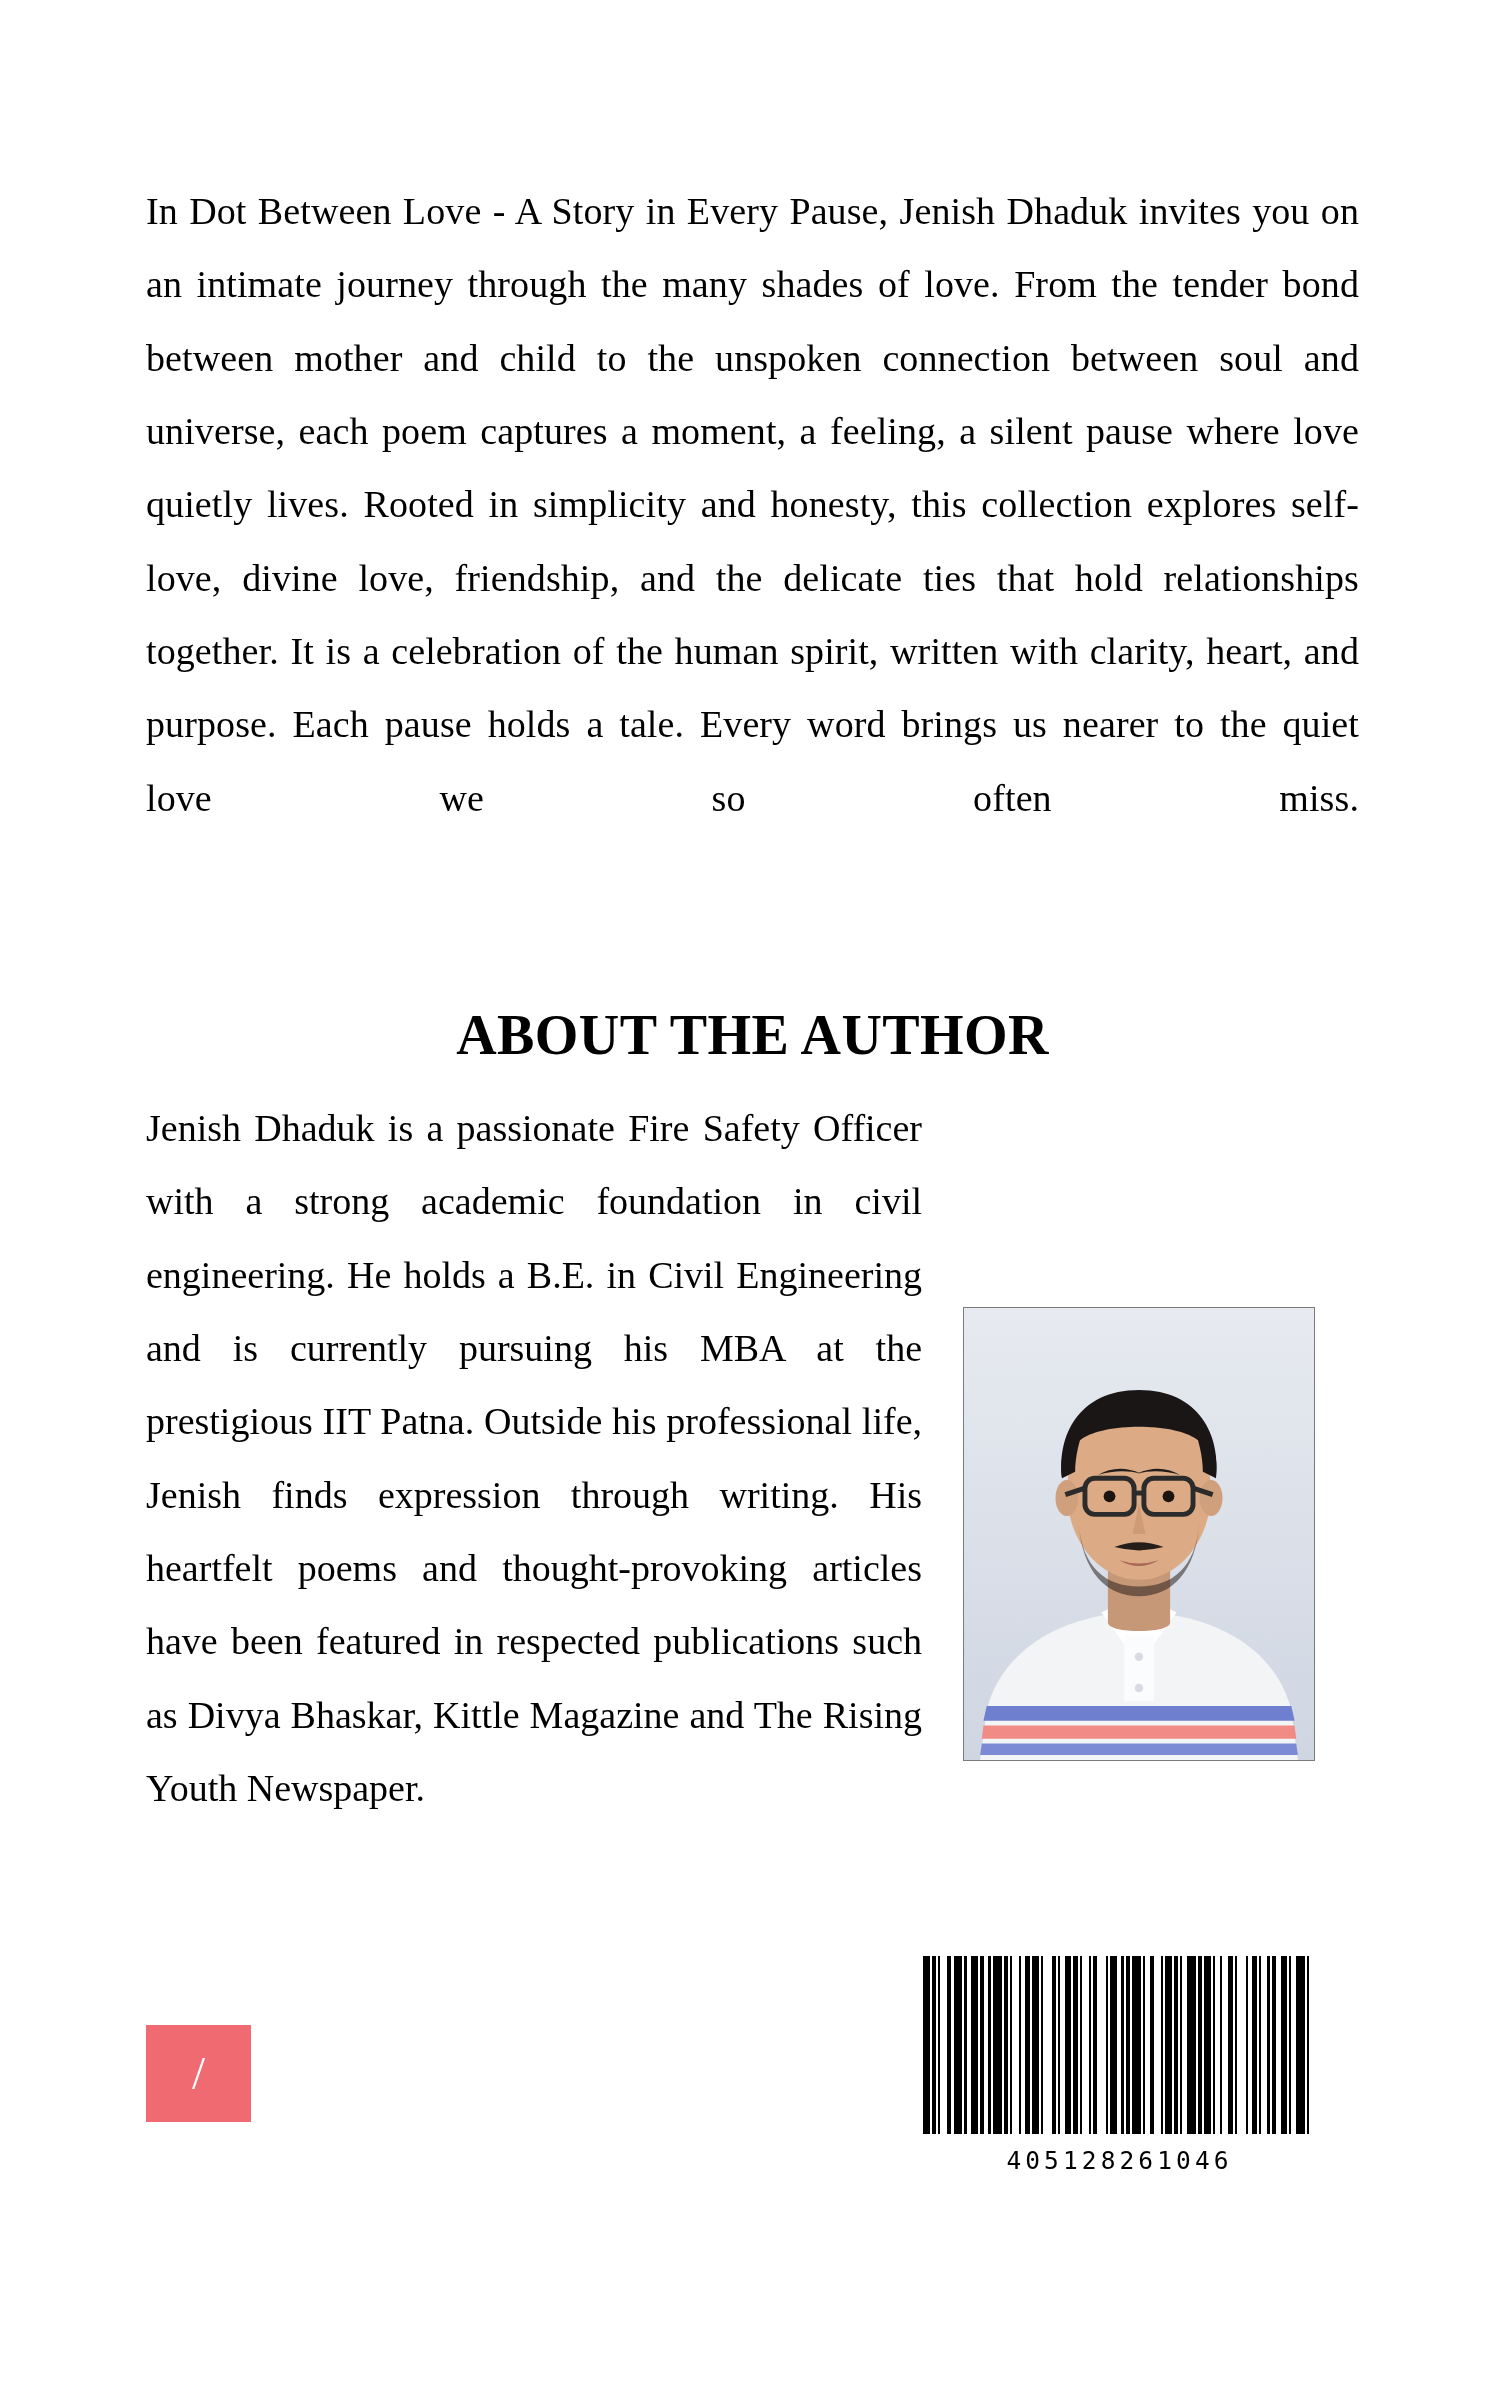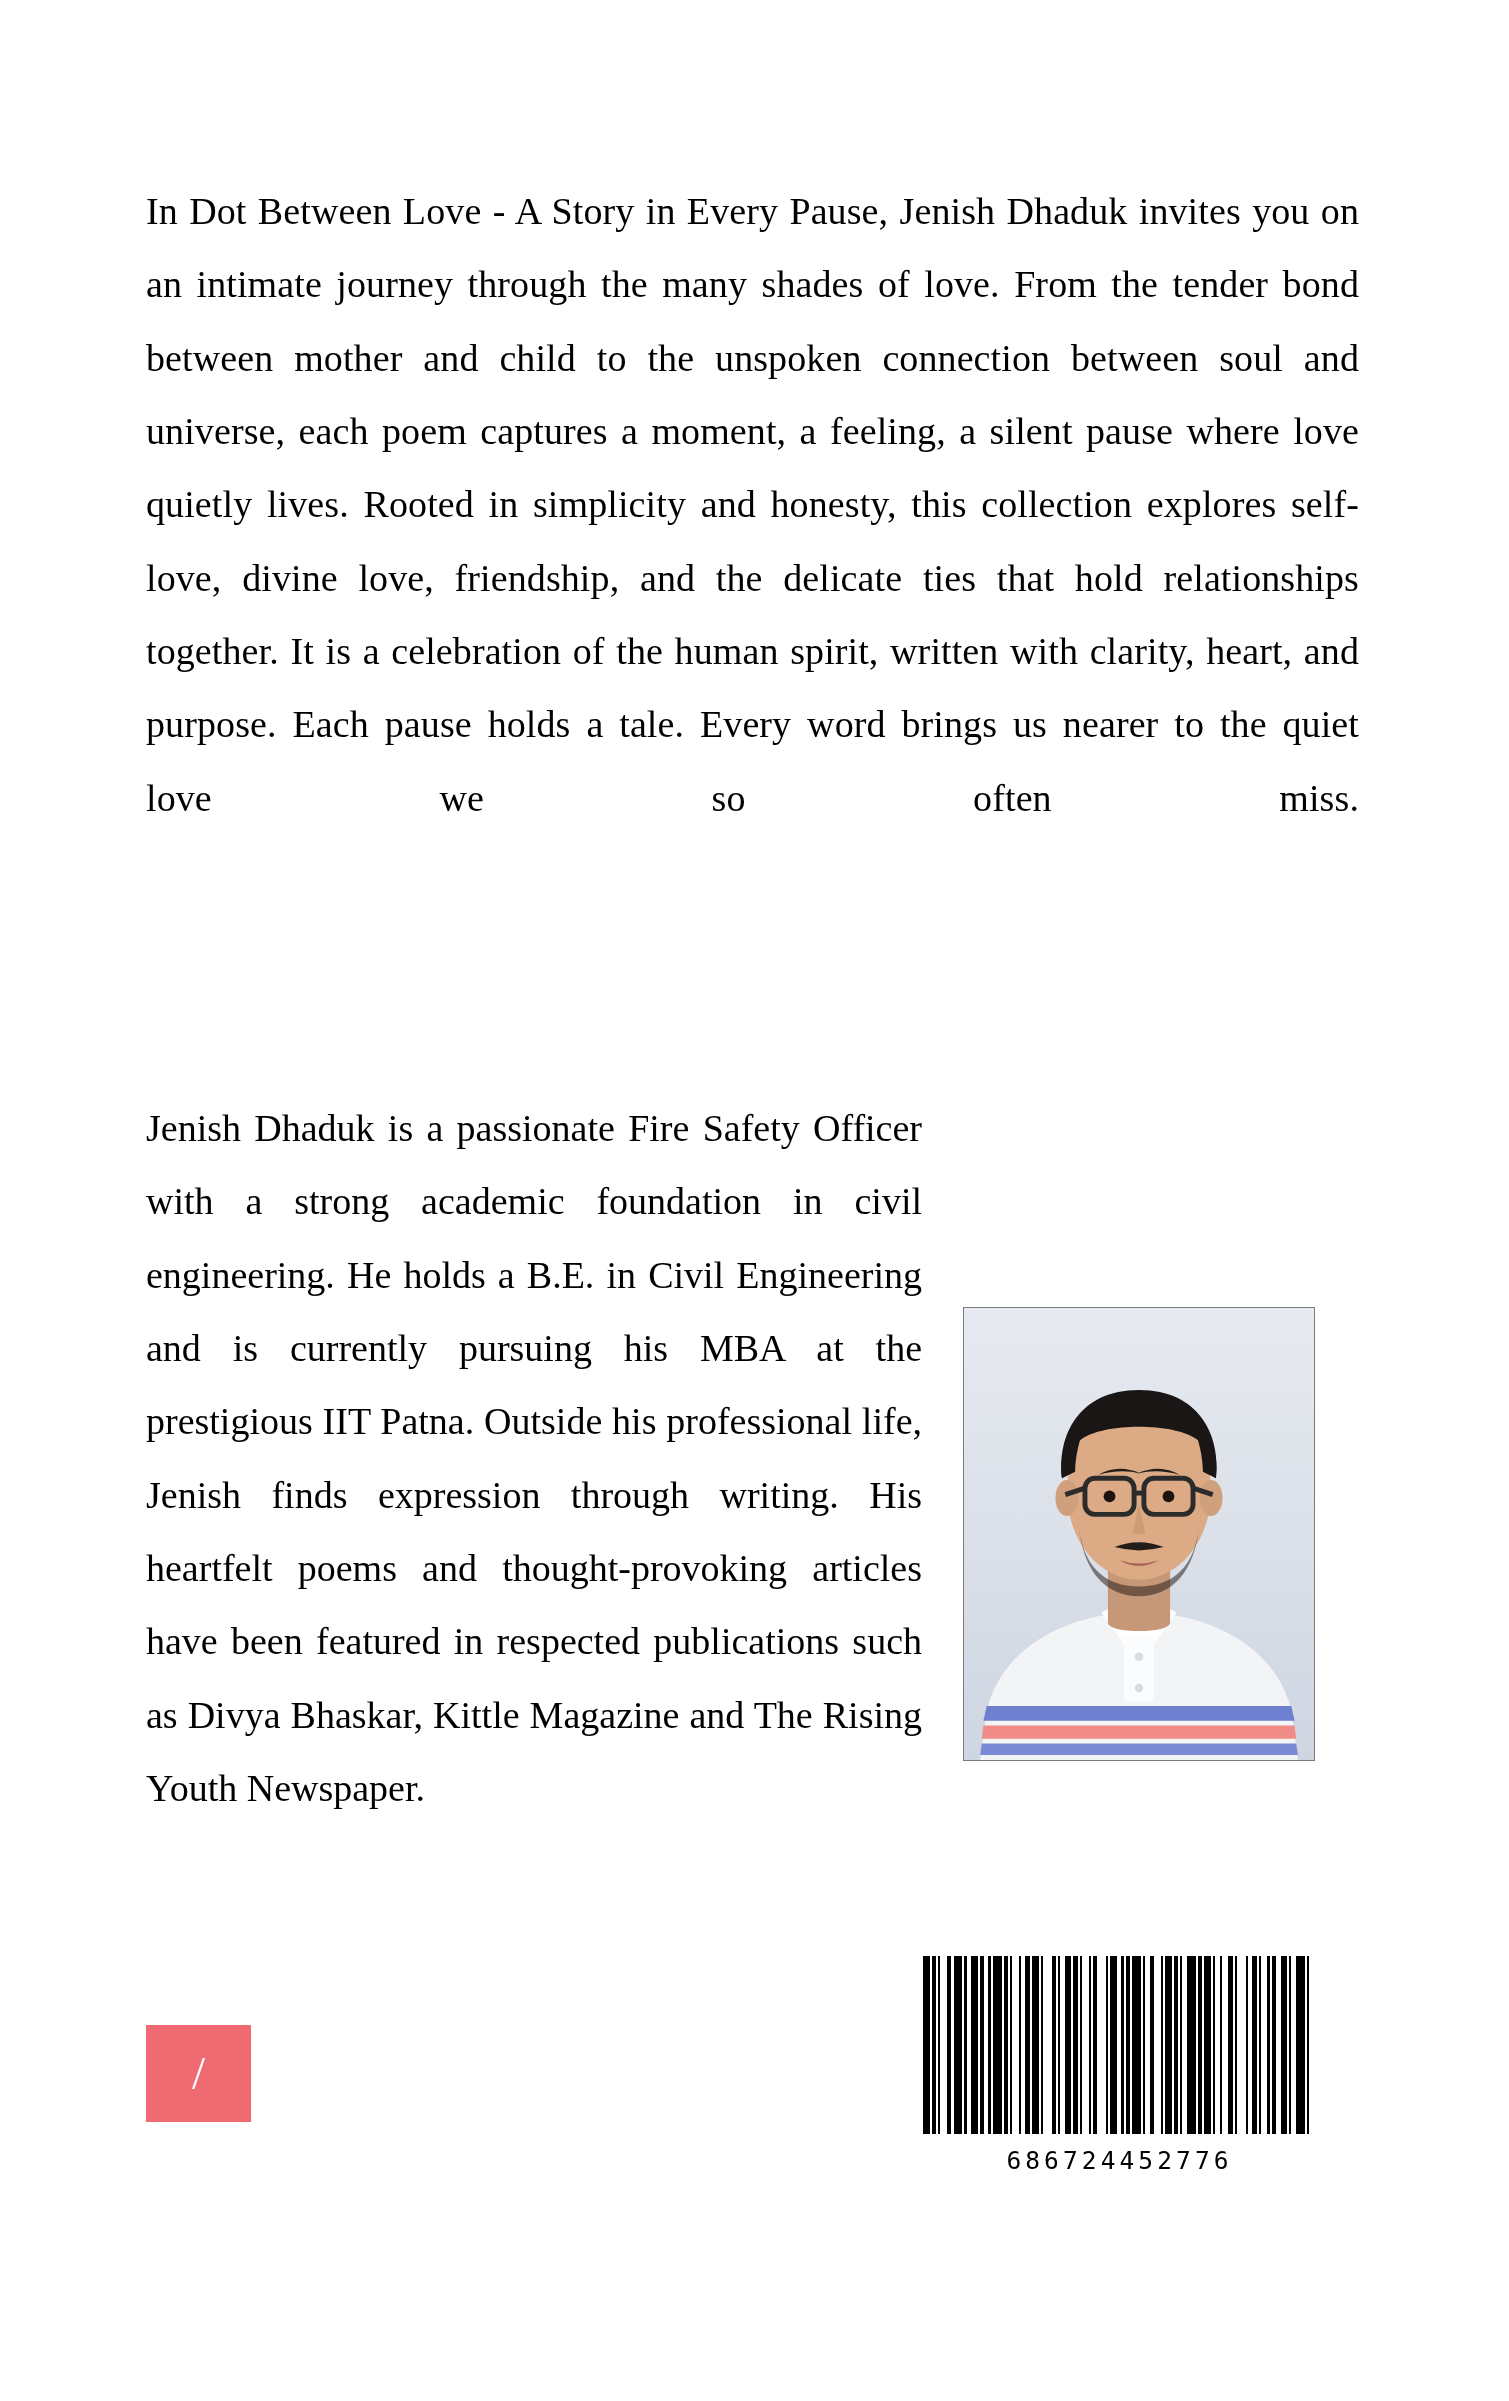--- a/index.html
+++ b/index.html
@@ -116,20 +116,21 @@
     color: #000000;
   }
 </style>
 </head>
 <body>
 
 <div class="page">
 
   <p class="blurb">In Dot Between Love - A Story in Every Pause, Jenish Dhaduk invites you on an intimate journey through the many shades of love. From the tender bond between mother and child to the unspoken connection between soul and universe, each poem captures a moment, a feeling, a silent pause where love quietly lives. Rooted in simplicity and honesty, this collection explores self-love, divine love, friendship, and the delicate ties that hold relationships together. It is a celebration of the human spirit, written with clarity, heart, and purpose. Each pause holds a tale. Every word brings us nearer to the quiet love we so often miss.</p>
 
+  <h2 class="about-heading">ABOUT THE AUTHOR</h2>
 
   <p class="bio">Jenish Dhaduk is a passionate Fire Safety Officer with a strong academic foundation in civil engineering. He holds a B.E. in Civil Engineering and is currently pursuing his MBA at the prestigious IIT Patna. Outside his professional life, Jenish finds expression through writing. His heartfelt poems and thought-provoking articles have been featured in respected publications such as Divya Bhaskar, Kittle Magazine and The Rising Youth Newspaper.</p>
 
   <div class="author-photo">
     <svg viewBox="0 0 214 276" preserveAspectRatio="xMidYMid slice">
       <defs>
         <linearGradient id="bg" x1="0" y1="0" x2="0" y2="1">
           <stop offset="0%" stop-color="#e7eaf0"></stop>
           <stop offset="100%" stop-color="#cfd6e2"></stop>
         </linearGradient>
@@ -278,17 +279,17 @@
         <i style="width:6.9px;background:#ffffff"></i>
         <i style="width:10.3px"></i>
         <i style="width:3.4px;background:#ffffff"></i>
         <i style="width:3.4px"></i>
         <i style="width:6.9px;background:#ffffff"></i>
         <i style="width:13.7px"></i>
         <i style="width:3.4px;background:#ffffff"></i>
         <i style="width:3.4px"></i>
         <i style="width:10.3px;background:#ffffff"></i>
       </div>
-    <div class="barcode-number">686724452776</div>
+    <div class="barcode-number">405128261046</div>
   </div>
 
 </div>
 
 
 </body></html>

